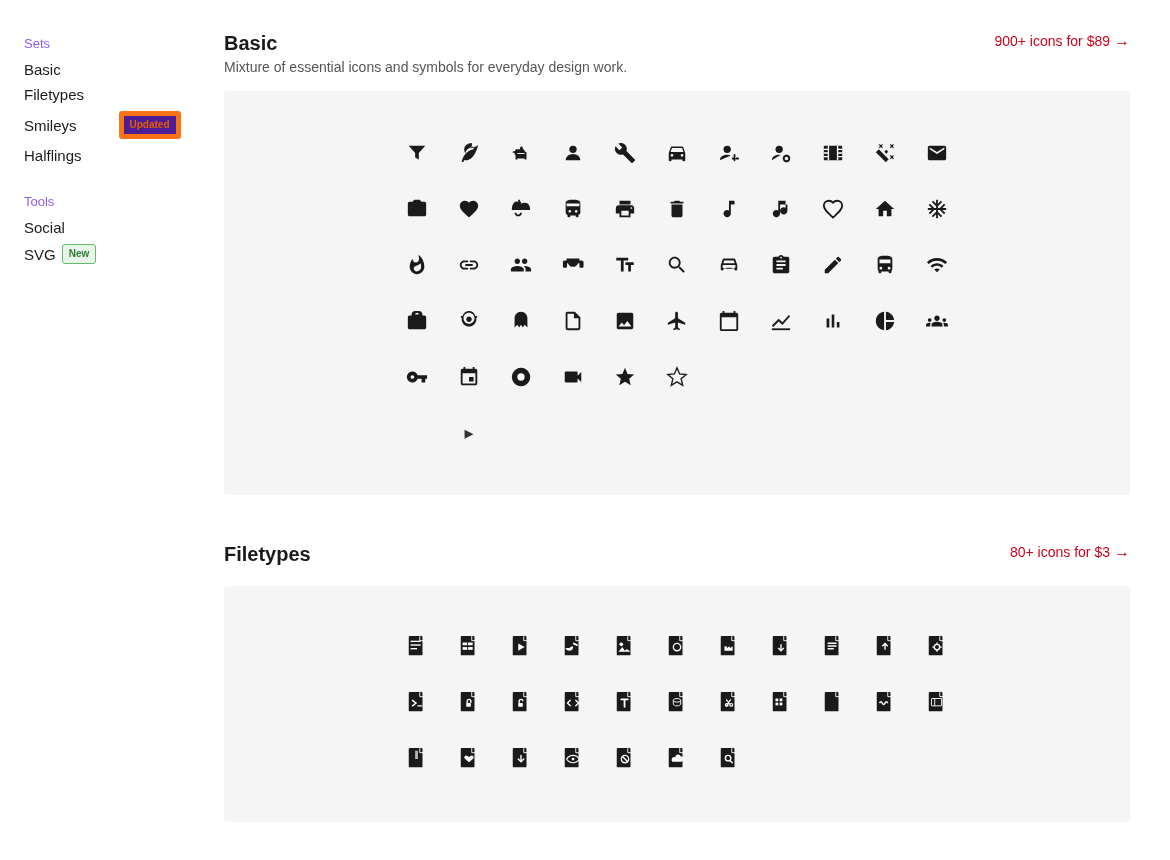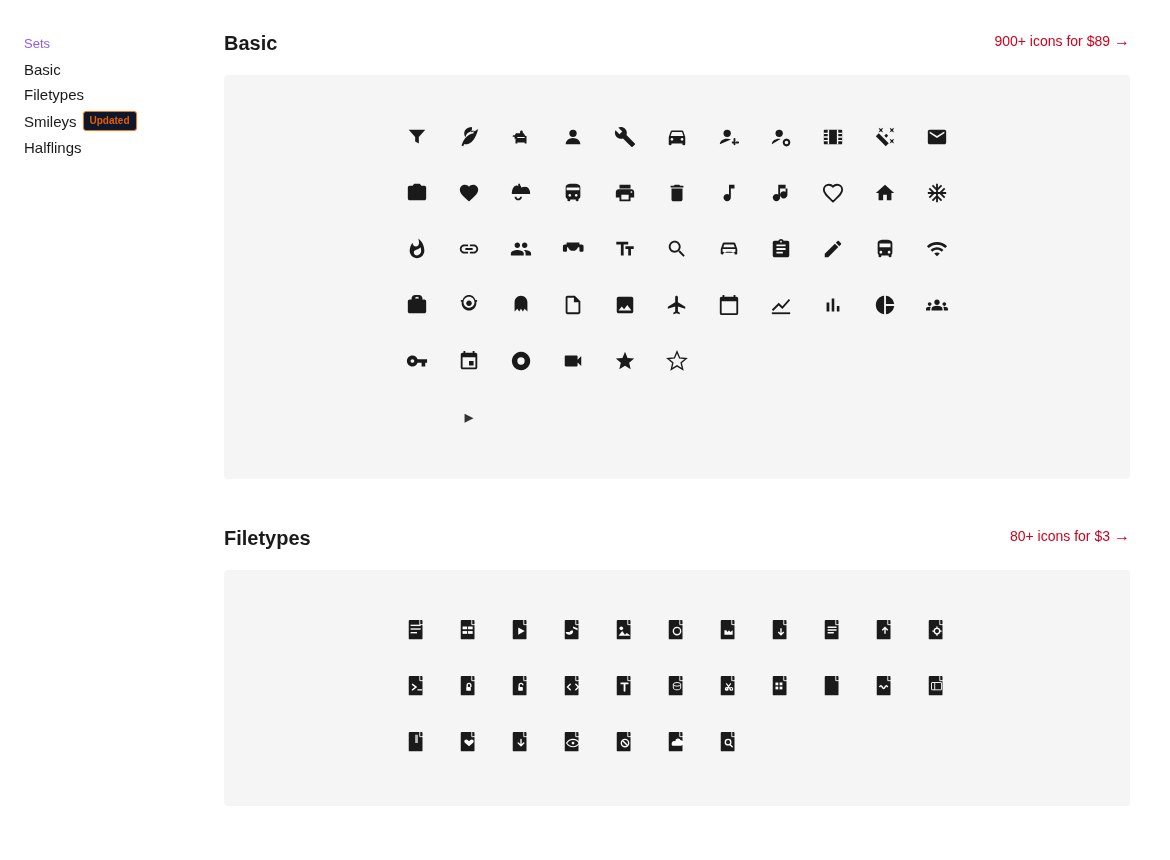--- a/index.html
+++ b/index.html
@@ -39,23 +39,24 @@
     }
     .badge {
       display: inline-block;
       font-size: 10px;
       font-weight: 600;
       padding: 1px 6px;
       border-radius: 3px;
       line-height: 16px;
     }
     .badge-updated {
-      background: #0f172a;
+      background: #4c1d95;
       color: #e65c00;
-      border: 1px solid #f97316;
+      border: 5px solid #f97316;
+      margin-left: 36px;
     }
     .badge-new {
       background: #e8f5e9;
       color: #2e7d32;
       border: 1px solid #66bb6a;
     }
 
     
     .main {
       flex: 1;
@@ -145,28 +146,39 @@
     </div>
     <div class="sidebar-item">
       <span>Smileys</span>
       <span class="badge badge-updated">Updated</span>
     </div>
     <div class="sidebar-item">
       <span>Halflings</span>
     </div>
   </div>
 
+  <div class="sidebar-section">
+    <div class="sidebar-section-label">Tools</div>
+    <div class="sidebar-item">
+      <span>Social</span>
+    </div>
+    <div class="sidebar-item">
+      <span>SVG</span>
+      <span class="badge badge-new">New</span>
+    </div>
+  </div>
 </div>
 
 <div class="main">
 
   <div class="set-section">
     <div class="set-header">
       <div>
         <div class="set-title">Basic</div>
+        <div class="set-description">Mixture of essential icons and symbols for everyday design work.</div>
       </div>
       <a class="set-cta" href="#">
         <span>900+ icons for $89</span>
         <span class="arrow-icon">→</span>
       </a>
     </div>
 
     <div class="icon-panel">
       <div class="icon-grid">
 

